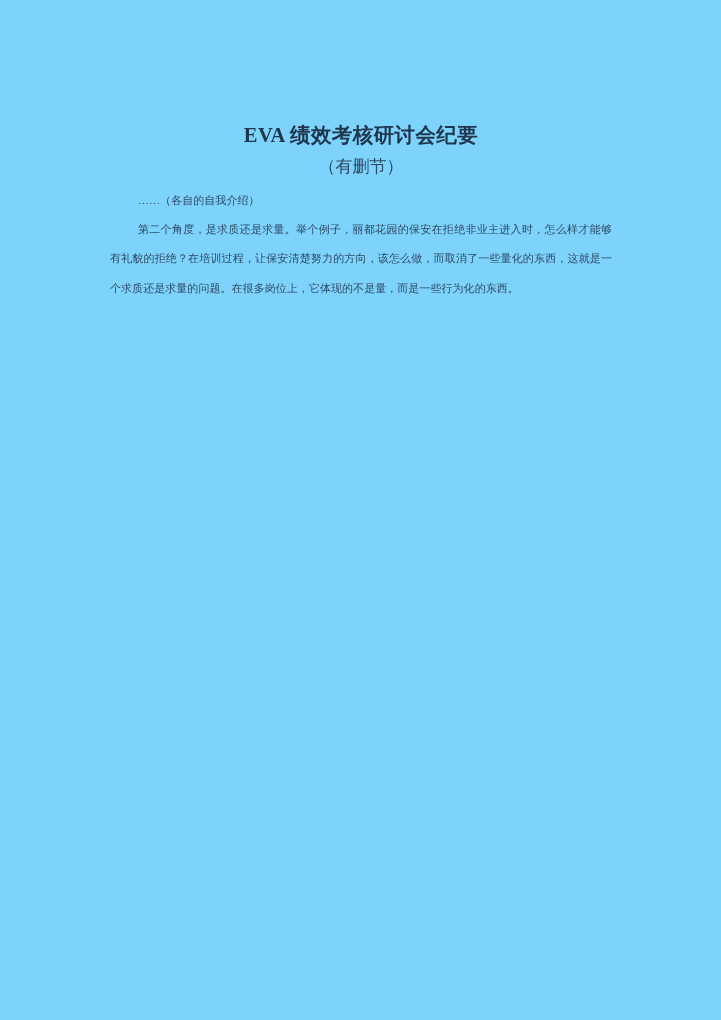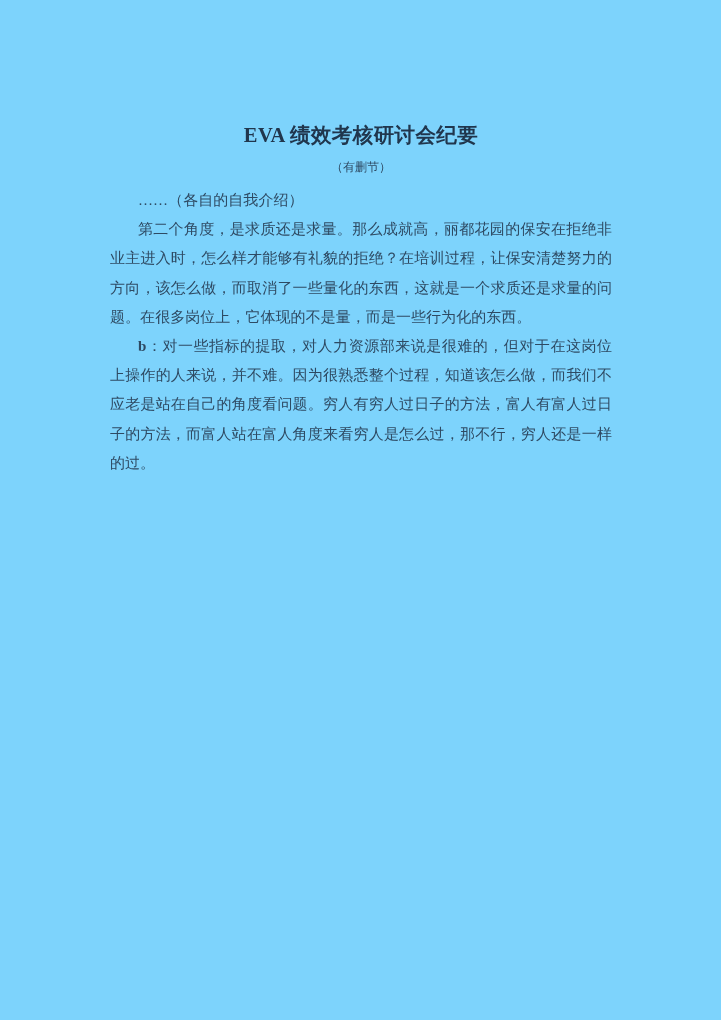--- a/index.html
+++ b/index.html
@@ -33,28 +33,28 @@
     font-size: 20.5px;
     font-weight: bold;
     letter-spacing: 0.4px;
     color: #20364d;
     margin: 0 0 0 0;
     line-height: 30px;
     font-family: "Liberation Serif", "DejaVu Serif", serif;
   }
   .doc-subtitle {
     text-align: center;
-    font-size: 12px;
+    font-size: 17px;
     font-weight: normal;
     color: #2e4a63;
     line-height: 26px;
     margin: 4px 0 6px 0;
   }
   p.para {
-    font-size: 15px;
+    font-size: 11px;
     line-height: 29.2px;
     margin: 0;
     padding: 0;
     text-align: justify;
     text-justify: inter-ideograph;
     color: #2e4a63;
     word-break: break-all;
     letter-spacing: 0.05px;
   }
   p.indent {
@@ -76,22 +76,21 @@
   <div class="doc-body">
 
     <h1 class="doc-title">EVA 绩效考核研讨会纪要</h1>
 
     <div class="doc-subtitle">（有删节）</div>
 
     <p class="para indent ellip">……（各自的自我介绍）</p>
 
 
 
-    <p class="para indent">第二个角度，是求质还是求量。那么成就高，丽都花园的保安在拒绝非业主进入时，怎么样才能够有礼貌的拒绝？在培训过程，让保安清楚努力的方向，该怎么做，而取消了一些量化的东西，这就是一个求质还是求量的问题。在很多岗位上，它体现的不是量，而是一些行为化的东西。</p>
+    <p class="para indent">第二个角度，是求质还是求量。举个例子，丽都花园的保安在拒绝非业主进入时，怎么样才能够有礼貌的拒绝？在培训过程，让保安清楚努力的方向，该怎么做，而取消了一些量化的东西，这就是一个求质还是求量的问题。在很多岗位上，它体现的不是量，而是一些行为化的东西。</p>
 
 
 
 
-    <p class="para indent"><span class="spk">b</span>：对一些指标的提取，对人力资源部来说是很难的，但对于在这岗位上操作的人来说，并不难。因为很熟悉整个过程，知道该怎么做，而我们不应老是站在自己的角度看问题。穷人有穷人过日子的方法，富人有富人过日子的方法，而富人站在富人角度来看穷人是怎么过，那不行，穷人还是一样的过。</p>
 
   </div>
 
 </div>
 
 </body></html>

